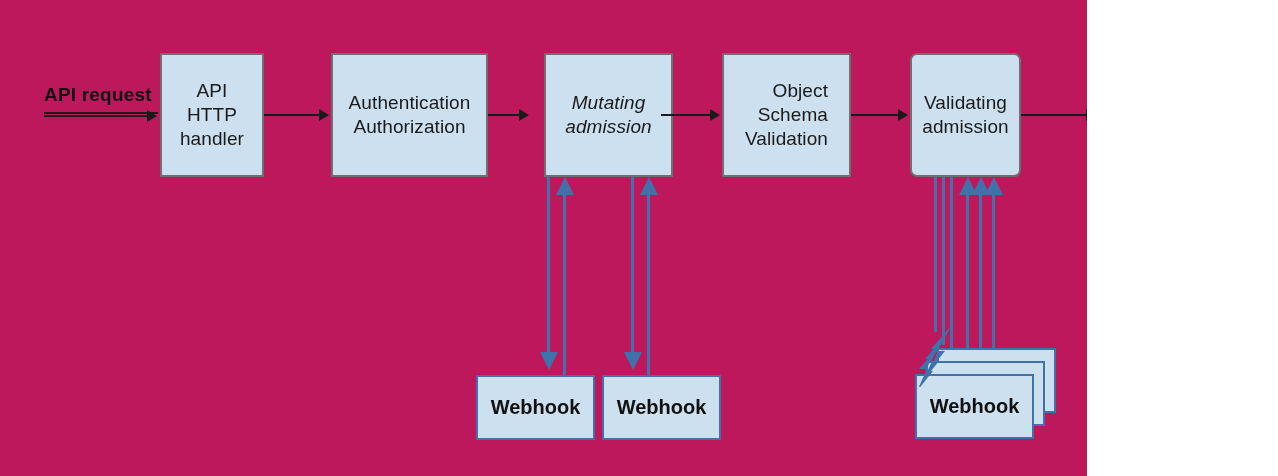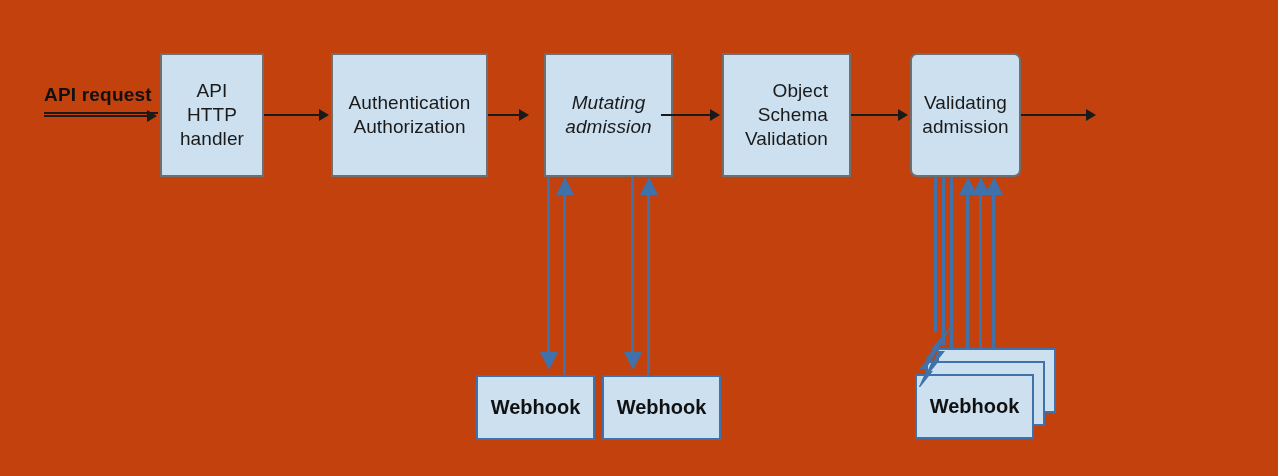--- a/index.html
+++ b/index.html
@@ -2,23 +2,23 @@
 <html><head>
 <meta charset="utf-8">
 <style>
   html, body {
     margin: 0;
     padding: 0;
     background: #ffffff;
   }
   #canvas {
     position: relative;
-    width: 1278px;
+    width: 1087px;
     height: 476px;
-    background: #c2410c;
+    background: #be185d;
     font-family: "Liberation Sans", sans-serif;
     overflow: hidden;
   }
 
   
   .node {
     position: absolute;
     box-sizing: border-box;
     background: #cce0f0;
     border: 2px solid #6f6f6f;

